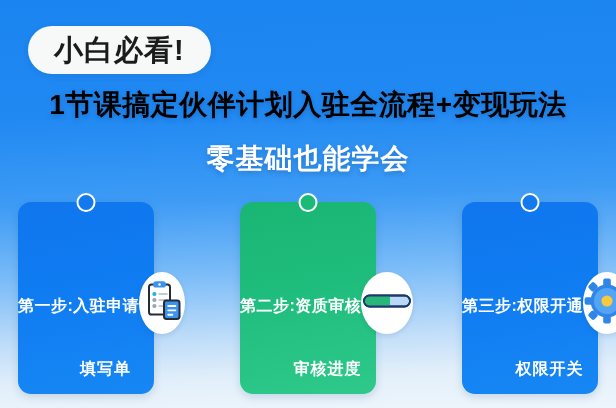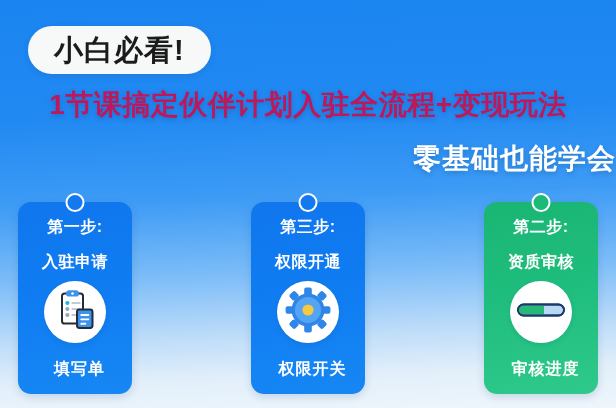--- a/index.html
+++ b/index.html
@@ -20,44 +20,44 @@
     display:flex; align-items:center; justify-content:flex-end;
     box-shadow:0 2px 6px rgba(0,40,90,.10);
   }
   .badge-text {
     font-size:29px; font-weight:bold; color:#1b1b1b;
     letter-spacing:1px; line-height:1; white-space:nowrap;
   }
 
   .headline {
     position:absolute; left:0; top:86px; width:616px;
-    text-align:center; color:#be185d;
+    text-align:center; color:#000000;
     font-size:28px; font-weight:bold; letter-spacing:.5px;
     text-shadow:0 2px 5px rgba(10,60,120,.30);
     white-space:nowrap;
   }
   .subline {
     position:absolute; left:0; top:140px; width:616px;
-    text-align:right; color:#ffffff;
+    text-align:center; color:#ffffff;
     font-size:28px; font-weight:bold; letter-spacing:1px;
     text-shadow:0 2px 5px rgba(10,60,120,.30);
     white-space:nowrap;
   }
 
   
   .steps {
     position:absolute; left:18px; top:202px;
     width:580px; height:192px;
     display:flex; justify-content:space-between;
   }
   .card {
     position:relative;
-    width:114px; height:192px;
+    width:136px; height:192px;
     border-radius:13px;
-    display:flex; flex-direction:column; align-items:center;
+    display:flex; align-items:center;
     box-shadow:0 3px 9px rgba(12,60,120,.16);
   }
   .card.blue  { background:linear-gradient(170deg,#1076ee 0%,#0f7cf2 45%,#1787f4 100%); }
   .card.green { background:linear-gradient(170deg,#19b573 0%,#1fbd7d 45%,#2ec98b 100%); }
 
   .notch {
     position:absolute; left:50%; top:-9px; transform:translateX(-50%);
     width:19px; height:19px; border-radius:50%;
     border:2.5px solid #ffffff;
   }
@@ -77,21 +77,21 @@
 
   .icon-wrap {
     margin-top:9px;
     width:62px; height:62px; border-radius:50%;
     background:#ffffff;
     display:flex; align-items:center; justify-content:center;
     box-shadow:0 2px 5px rgba(0,50,100,.12);
   }
 
   .card-caption {
-    position:absolute; left:1px; bottom:14px; width:100%;
+    position:absolute; left:16px; bottom:14px; width:100%;
     text-align:center;
     font-size:16px; font-weight:bold; color:#ffffff;
     letter-spacing:1px; white-space:nowrap;padding-left:7px;
   }
 </style>
 </head>
 <body>
 
 <div class="hero">
 
@@ -125,20 +125,36 @@
           <rect x="25" y="22.5" width="15.5" height="18.5" rx="2.4" fill="#3c93ec" stroke="#242c38" stroke-width="2"></rect>
           <rect x="28.3" y="27" width="9" height="1.9" rx=".95" fill="#ffffff"></rect>
           <rect x="28.3" y="31.4" width="9" height="1.9" rx=".95" fill="#ffffff"></rect>
           <rect x="28.3" y="35.8" width="6" height="1.9" rx=".95" fill="#ffffff"></rect>
         </svg>
       </span>
     </div>
     <div class="card-caption">填写单</div>
   </div>
 
+  <div class="card green">
+    <div class="notch"></div>
+    <div class="card-step">第二步:</div>
+    <div class="card-title">资质审核</div>
+    <div class="icon-wrap">
+      <span>
+        <svg width="52" height="52" viewBox="0 0 52 52">
+          <rect x="3" y="20.5" width="46" height="11" rx="5.5" fill="#b9d8f5" stroke="#1b3a6b" stroke-width="1.8"></rect>
+          <path d="M8.5 21.4 h20.5 v9.2 H8.5 a4.6 4.6 0 0 1 0 -9.2 z" fill="#25b877"></path>
+          <rect x="3" y="20.5" width="46" height="11" rx="5.5" fill="none" stroke="#1b3a6b" stroke-width="1.8"></rect>
+        </svg>
+      </span>
+    </div>
+    <div class="card-caption">审核进度</div>
+  </div>
+
   <div class="card blue">
     <div class="notch"></div>
     <div class="card-step">第三步:</div>
     <div class="card-title">权限开通</div>
     <div class="icon-wrap">
       <span>
         <svg width="48" height="48" viewBox="0 0 48 48">
           <g fill="#2f86e8">
             <circle cx="24" cy="24" r="16.5"></circle>
             <rect x="20.2" y="1.6" width="7.6" height="8" rx="2"></rect>
@@ -151,30 +167,14 @@
             <rect x="34" y="34.4" width="8" height="7.6" rx="2" transform="rotate(-45 38 38.2)"></rect>
           </g>
           <circle cx="24" cy="24" r="13" fill="#53a4f2"></circle>
           <circle cx="24" cy="24" r="5.6" fill="#f7c93f"></circle>
         </svg>
       </span>
     </div>
     <div class="card-caption">权限开关</div>
   </div>
 
-  <div class="card green">
-    <div class="notch"></div>
-    <div class="card-step">第二步:</div>
-    <div class="card-title">资质审核</div>
-    <div class="icon-wrap">
-      <span>
-        <svg width="52" height="52" viewBox="0 0 52 52">
-          <rect x="3" y="20.5" width="46" height="11" rx="5.5" fill="#b9d8f5" stroke="#1b3a6b" stroke-width="1.8"></rect>
-          <path d="M8.5 21.4 h20.5 v9.2 H8.5 a4.6 4.6 0 0 1 0 -9.2 z" fill="#25b877"></path>
-          <rect x="3" y="20.5" width="46" height="11" rx="5.5" fill="none" stroke="#1b3a6b" stroke-width="1.8"></rect>
-        </svg>
-      </span>
-    </div>
-    <div class="card-caption">审核进度</div>
-  </div>
-
 
 </div>
 
 </body></html>

